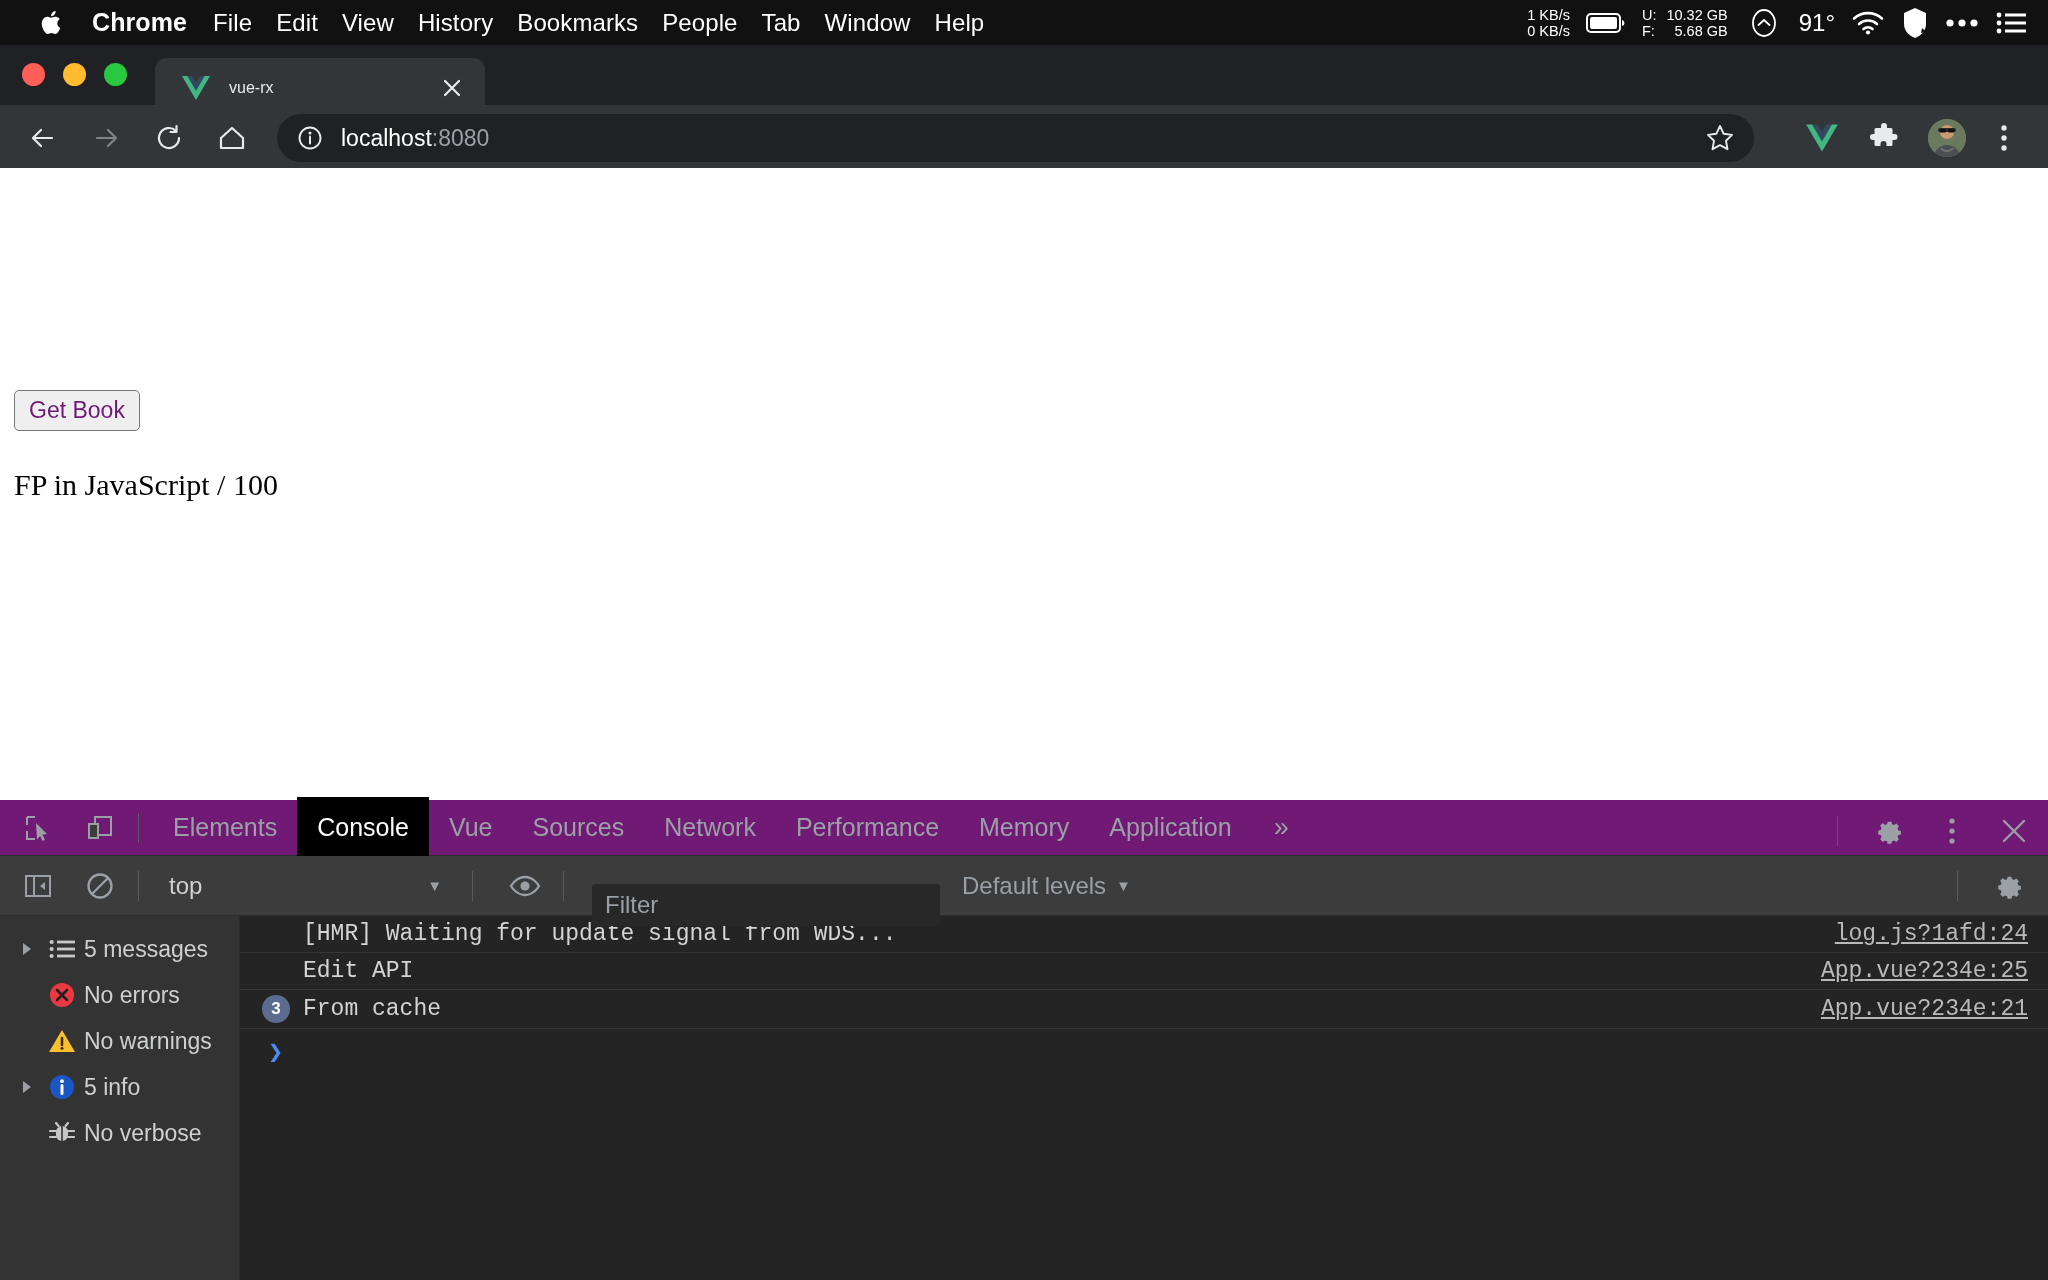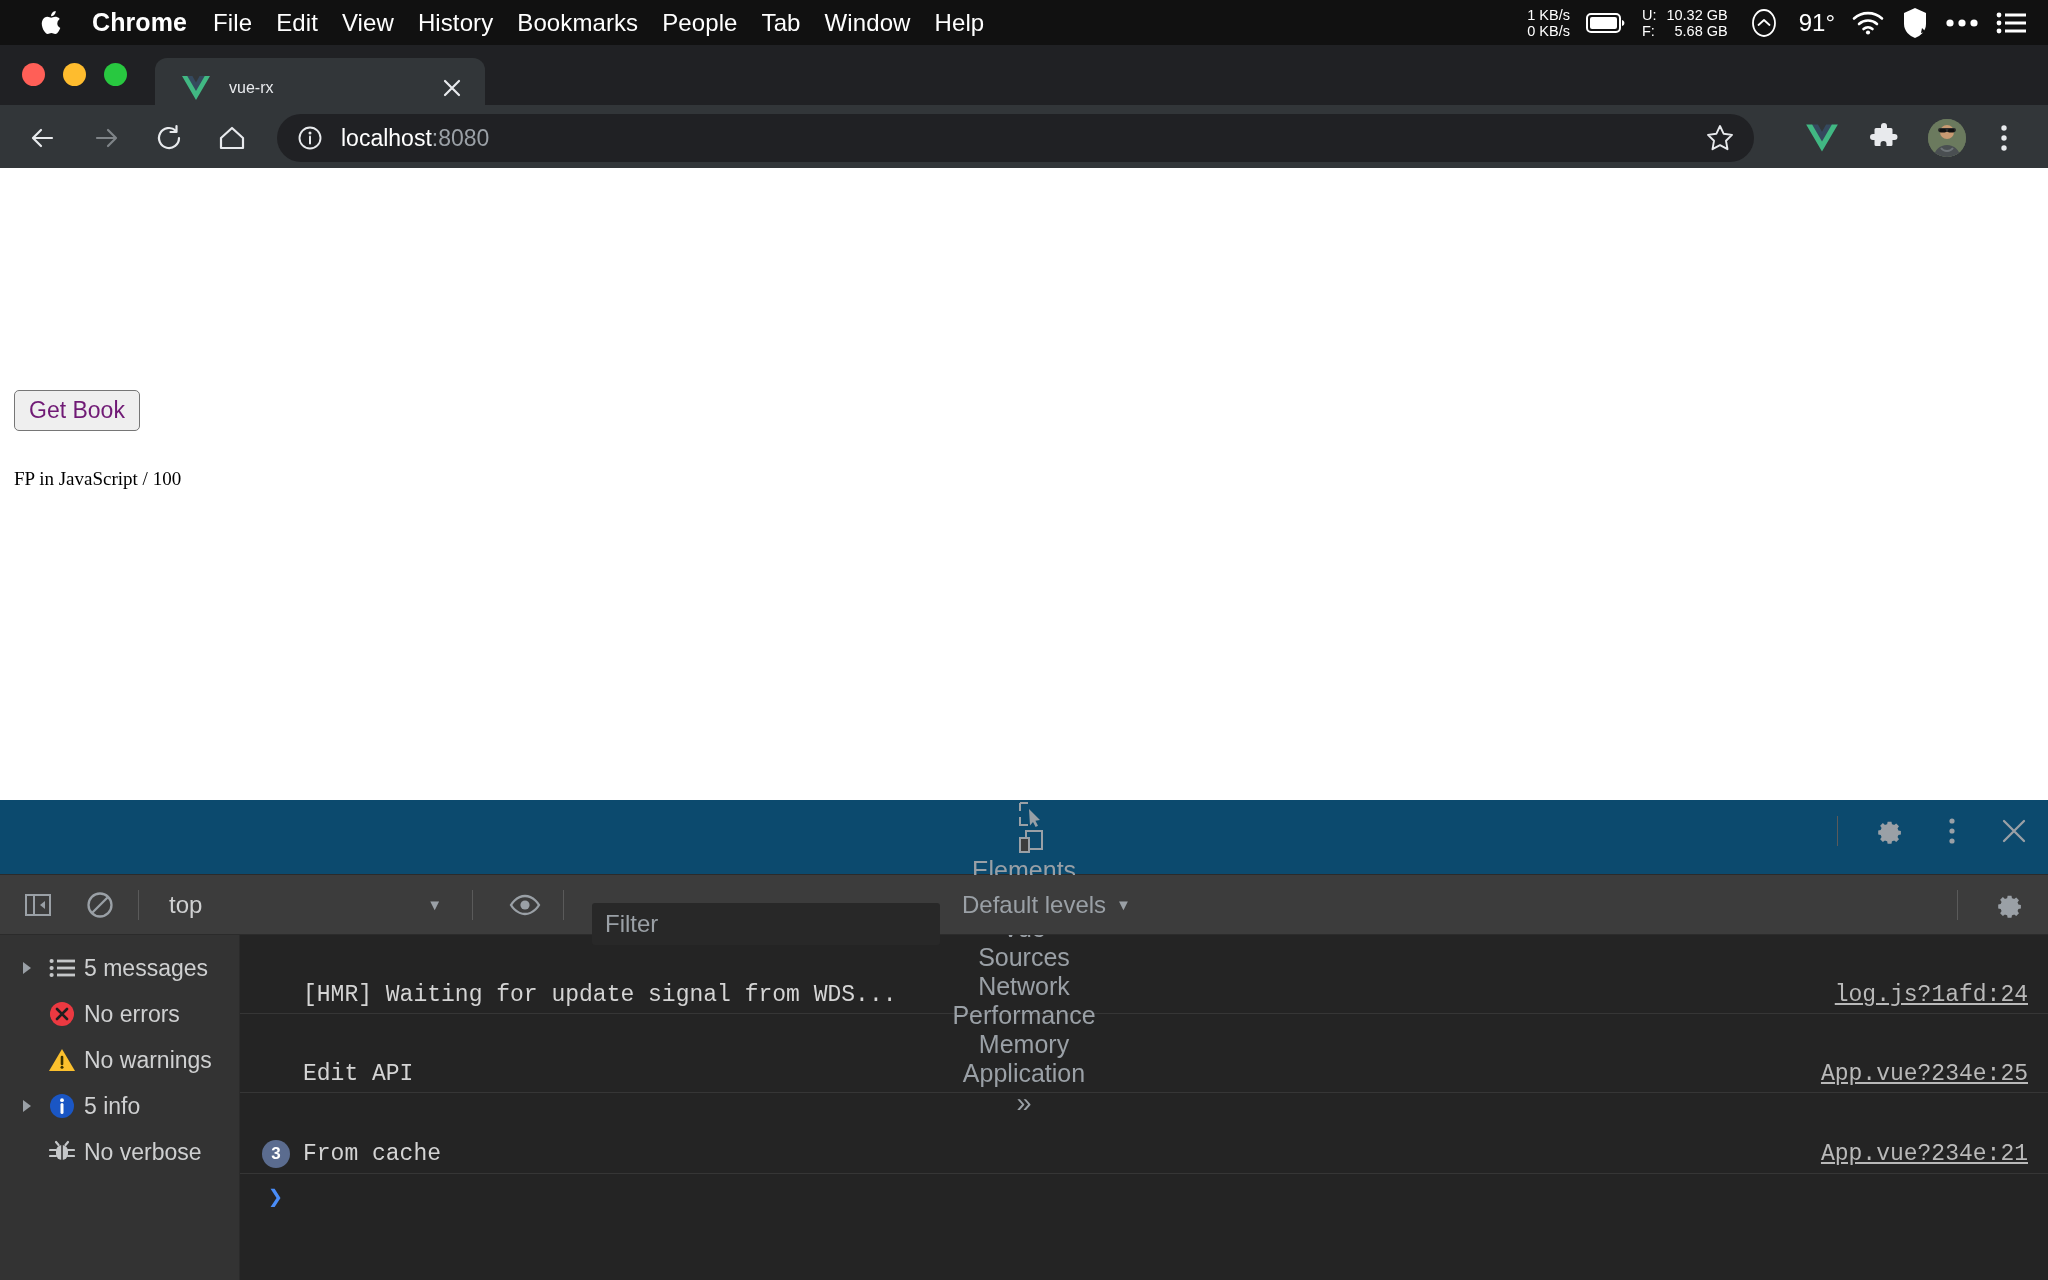--- a/index.html
+++ b/index.html
@@ -62,25 +62,25 @@
   .avatar { width:38px; height:38px; border-radius:50%; overflow:hidden; margin-left:20px; background:#5c6b57; position:relative; }
 
   
   .viewport { position:absolute; top:123px; left:0; width:2048px; height:632px; background:#ffffff; overflow:hidden; }
   .page-btn {
     position:absolute; left:14px; top:222px;
     font-family:"Liberation Sans", sans-serif; font-size:23px;
     padding:6px 14px; background:#efefef; border:1.5px solid #767676; border-radius:5px;
     color:#701a75;
   }
-  .page-text { position:absolute; left:14px; top:300px; font-family:"Liberation Serif", serif; font-size:19px; color:#000; }
+  .page-text { position:absolute; left:14px; top:300px; font-family:"Liberation Serif", serif; font-size:30px; color:#000; }
 
   
   .devtools { position:absolute; top:755px; left:0; width:2048px; height:525px; background:#242424; }
-  .dt-tabbar { height:75px; background:#0c4a6e; display:flex; align-items:center; border-bottom:1px solid #2b2b2b; position:relative;flex-direction:column; }
+  .dt-tabbar { height:56px; background:#701a75; display:flex; align-items:center; border-bottom:1px solid #2b2b2b; position:relative; }
   .dt-icobtn { width:48px; height:48px; display:flex; align-items:center; justify-content:center; margin-left:14px; }
   .dt-sep { width:1px; height:30px; background:#5a5a5a; margin:0 14px; }
   .dt-tab { color:#9aa0a6; font-size:25px; padding:0 20px; height:62px; display:flex; align-items:center; white-space:nowrap; }
   .dt-tab.active { color:#ffffff; background:#000000; }
   .dt-more { color:#9aa0a6; font-size:27px; padding:0 22px; height:62px; display:flex; align-items:center; }
   .dt-tabbar-right { position:absolute; right:10px; top:0; height:62px; display:flex; align-items:center; }
 
   .dt-filterbar { height:60px; background:#3c3c3c; display:flex; align-items:center; border-bottom:1px solid #2b2b2b; position:relative; }
   .ctx-select { display:flex; align-items:center; width:305px; height:40px; padding:0 16px; }
   .ctx-label { color:#cfd0d1; font-size:24px; flex:1; }
@@ -98,21 +98,21 @@
   .side-row { height:46px; display:flex; align-items:center; padding-left:14px; }
   .side-row.selected { background:#474747; }
   .side-arrow { width:26px; display:flex; align-items:center; justify-content:center; }
   .side-ico { width:44px; display:flex; align-items:center; justify-content:center; }
   .side-label { color:#cfd0d1; font-size:23px; white-space:nowrap; overflow:hidden; text-overflow:ellipsis; }
 
   .dt-console { flex:1; background:#242424; }
   .log-row {
     min-height:36px; display:flex; align-items:center;
     border-bottom:1px solid #363636; padding:5px 20px 5px 22px;
-    font-family:"Liberation Mono", monospace; font-size:23px; color:#d4d4d4;margin-top:42px;
+    font-family:"Liberation Mono", monospace; font-size:23px; color:#d4d4d4;
   }
   .log-badge {
     width:28px; height:28px; border-radius:50%; background:#5b6craw;
     background:#5b6c8f; color:#fff; font-size:17px; font-family:"Liberation Sans",sans-serif;
     display:flex; align-items:center; justify-content:center; margin-right:13px; flex:none; font-weight:bold;
   }
   .log-indent { width:41px; flex:none; }
   .log-msg { flex:1; white-space:nowrap; overflow:hidden; }
   .log-src { color:#b9b9b9; text-decoration:underline; white-space:nowrap; margin-left:20px; }
   .prompt-row { height:46px; display:flex; align-items:center; padding-left:28px; }

